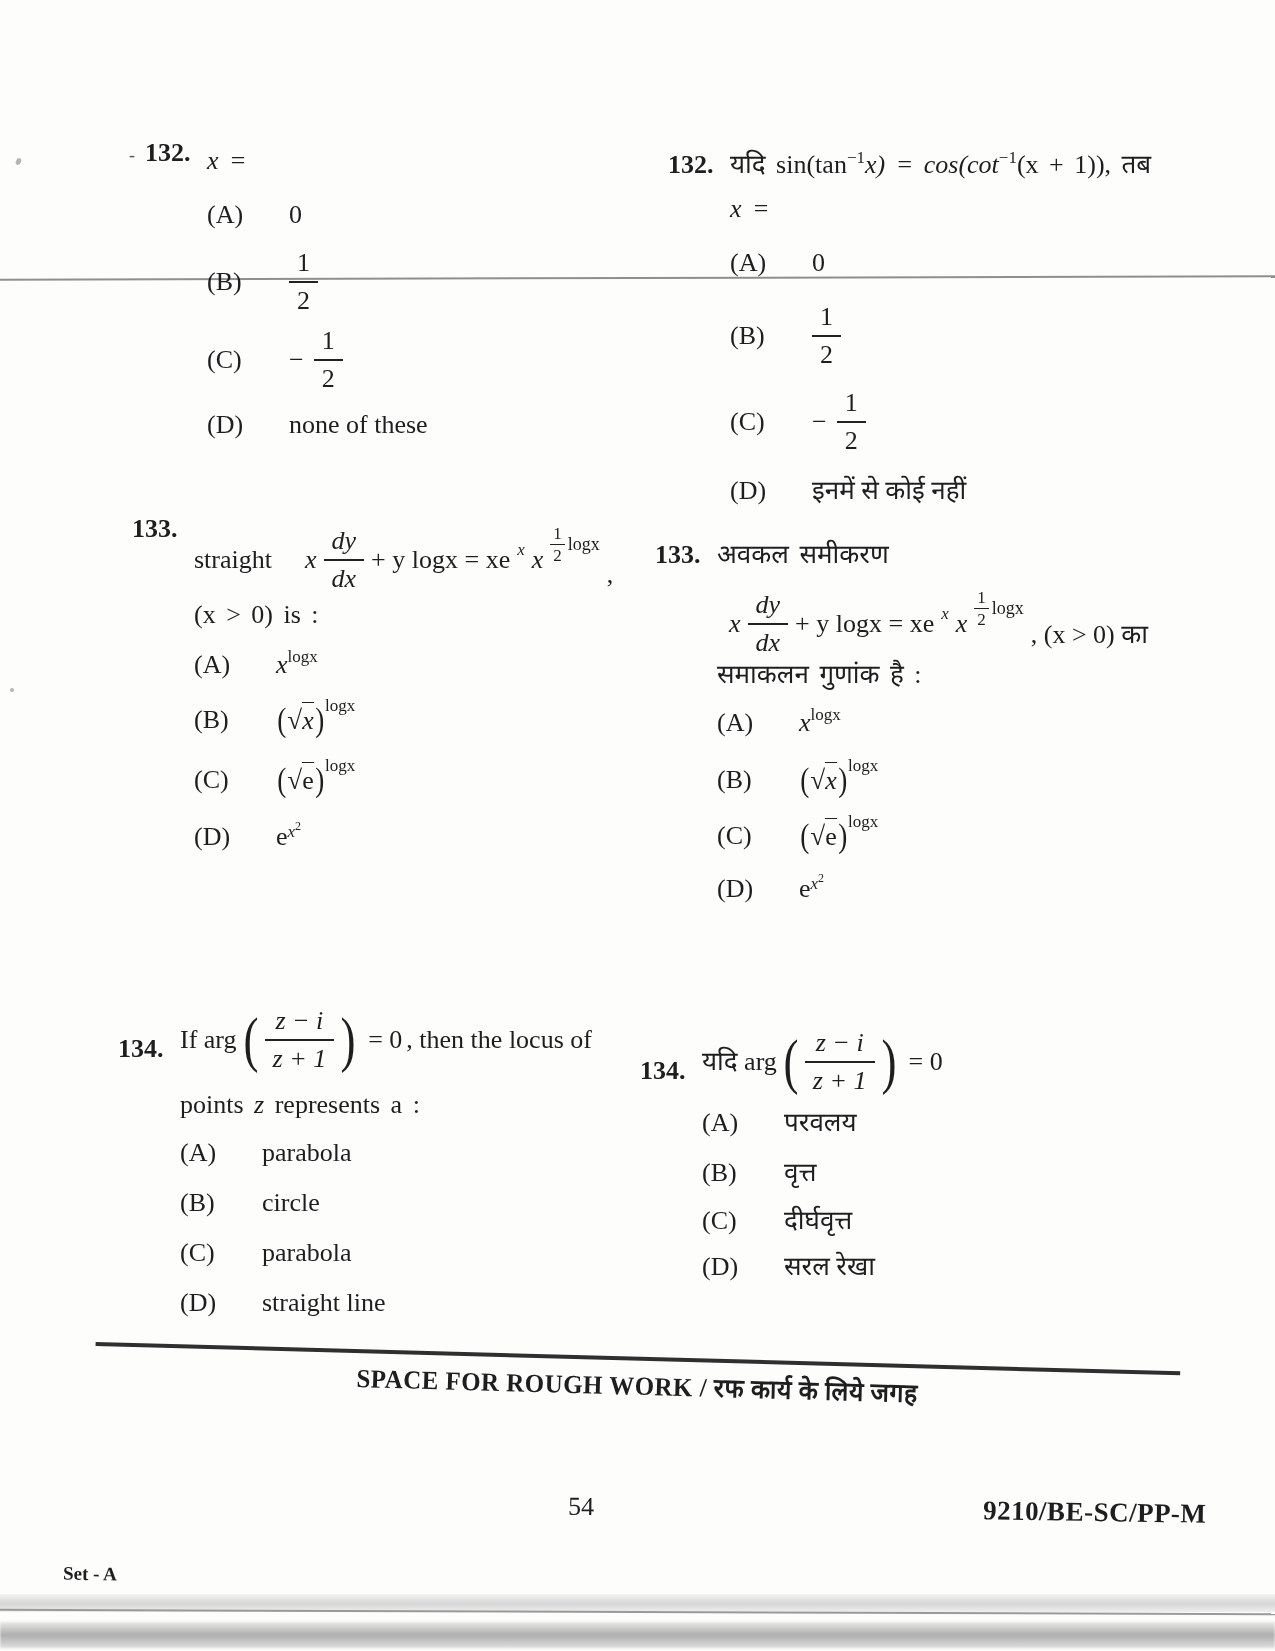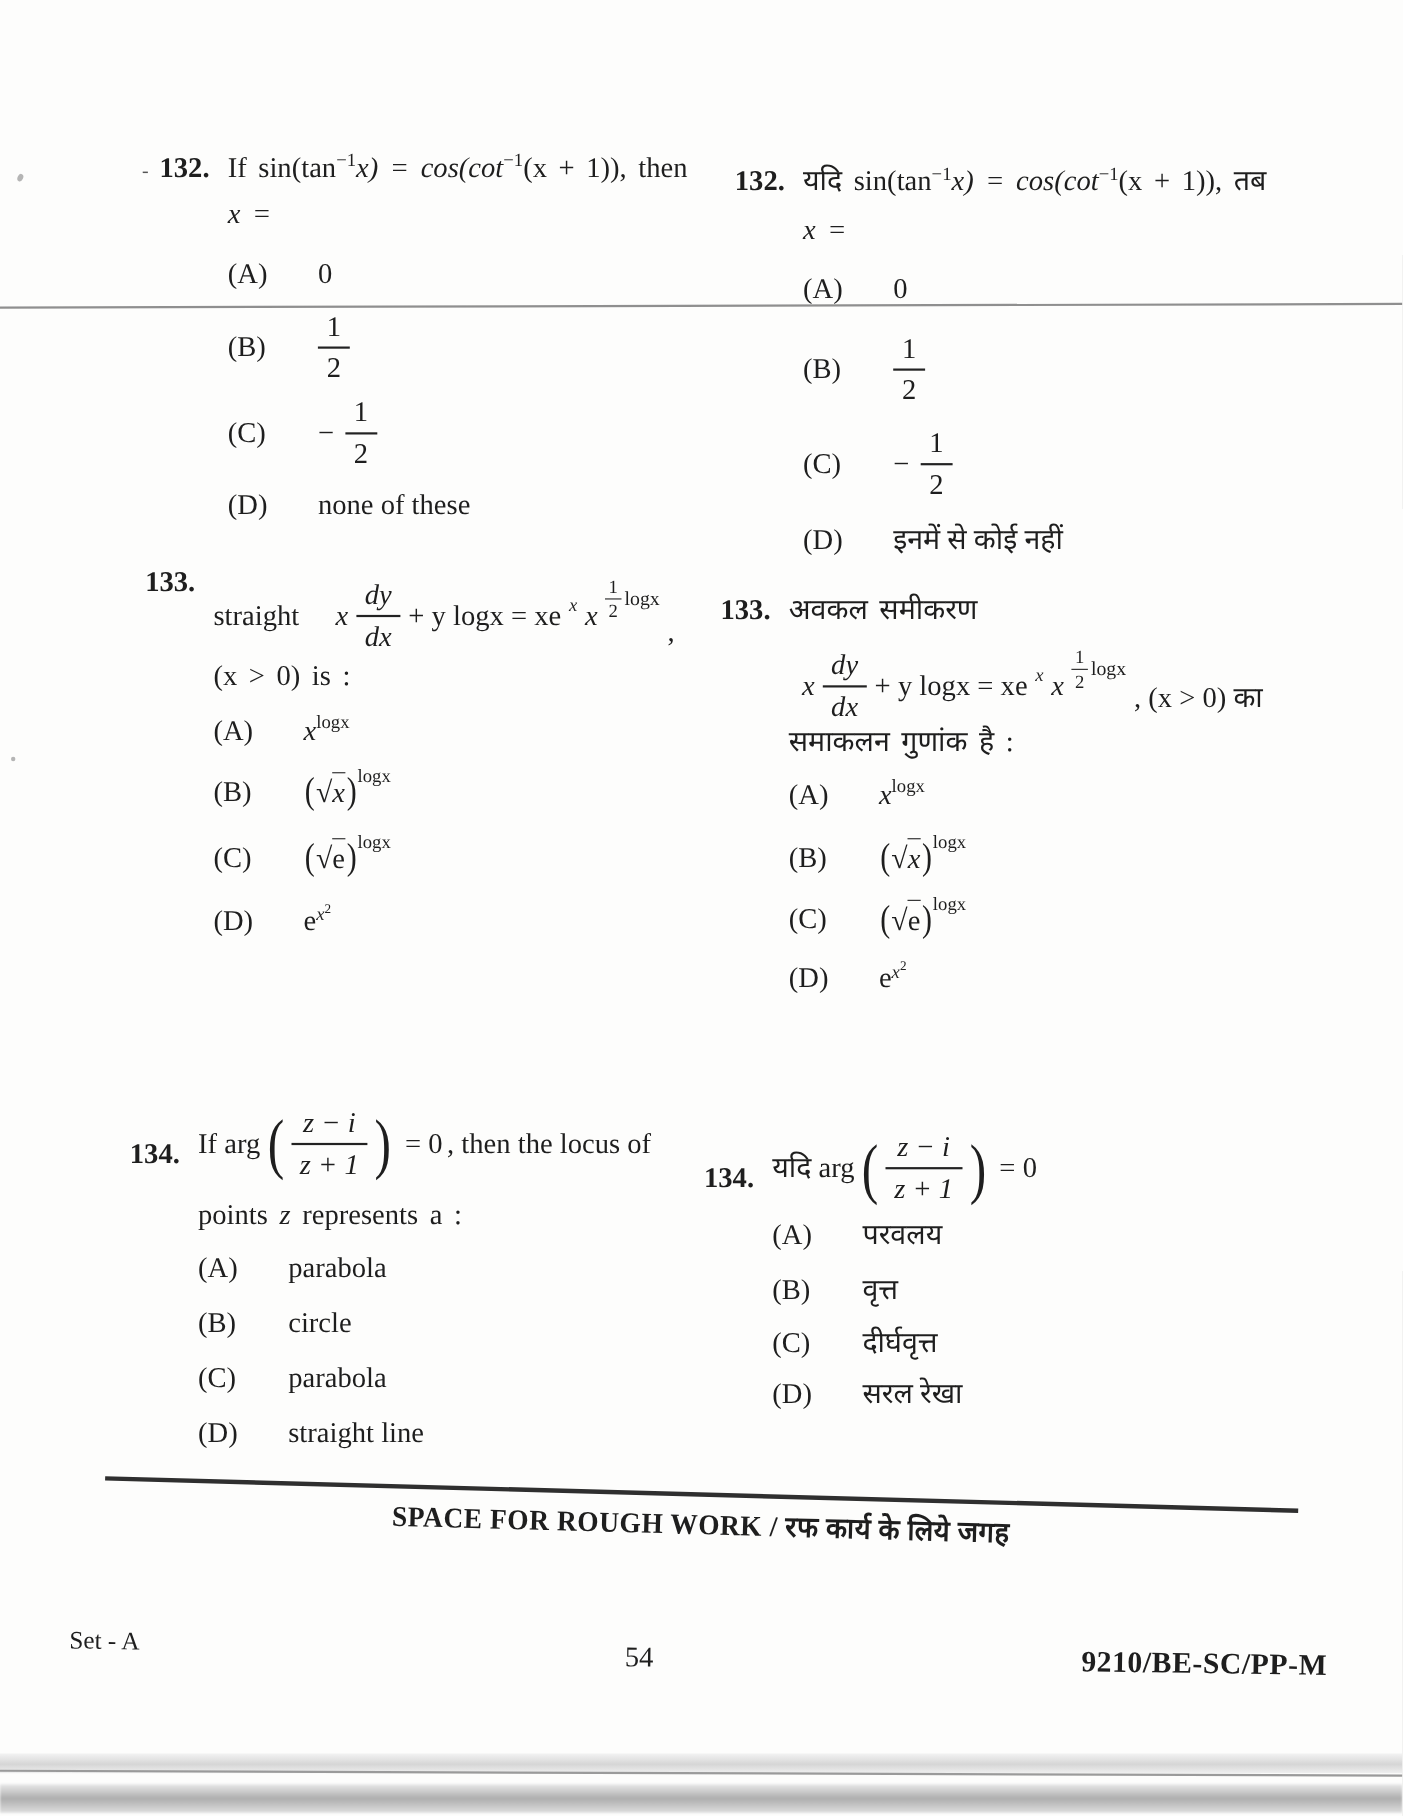--- a/index.html
+++ b/index.html
@@ -28,21 +28,21 @@
   .low{margin-top:30px;}
   .midp{font-size:34px;font-weight:400;line-height:1;transform:scaleX(0.8);}
   .bigp{font-size:60px;font-weight:400;line-height:0.9;transform:scaleX(0.75) scaleY(1.02);}
   .rad{font-size:27px;}
   .ovb{border-top:1.6px solid #222;padding-top:1px;}
   .divider{position:absolute;left:0;top:277px;width:1275px;height:2px;background:#8f8f8f;transform:rotate(-0.15deg);}
   .rough{position:absolute;left:95px;top:1342px;width:1085px;transform:rotate(1.55deg);transform-origin:left center;}
   .rough-line{height:4px;background:#2f2f2f;box-shadow:0 4px 0 -2px rgba(70,70,70,0.35);}
   .rough-text{text-align:center;font-weight:700;font-size:26px;margin-top:6px;letter-spacing:0.5px;
               transform:scaleX(0.96);}
-  .f-set{position:absolute;left:63px;top:1479px;font-size:23px;font-weight:400;transform:rotate(0.8deg);}
+  .f-set{position:absolute;left:63px;top:1563px;font-size:19px;font-weight:700;transform:rotate(0.8deg);}
   .f-page{position:absolute;left:568px;top:1492px;font-size:26px;transform:rotate(0.6deg);}
   .f-code{position:absolute;left:983px;top:1497px;font-size:27px;font-weight:700;letter-spacing:0.5px;transform:rotate(0.9deg);}
   .band1{position:absolute;left:0;top:1594px;width:1275px;height:18px;
          background:linear-gradient(#f3f3f3,#d6d6d6 55%,#efefef);}
   .bandline{position:absolute;left:0;top:1611px;width:1275px;height:2px;background:#9a9a9a;transform:rotate(0.2deg);}
   .band2{position:absolute;left:0;top:1622px;width:1275px;height:26px;filter:blur(1px);
          background:linear-gradient(#e9e9e9,#aeaeae 50%,#dedede);}
   .speck{position:absolute;width:5px;height:7px;border-radius:50%;background:#7a7a7a;opacity:0.55;}
   .sp1{left:16px;top:158px;transform:rotate(25deg);}
   .sp2{left:10px;top:688px;width:4px;height:4px;}
@@ -67,21 +67,20 @@
 
   <div class="divider"></div>
   <div class="speck sp1"></div>
   <div class="speck sp2"></div>
 
   <div class="q" id="q132-en" style="left:145px;top:136px;width:500px;">
     <div class="row">
       <span class="premark">-</span>
       <span class="qnum">132.</span>
       <div class="qbody">
-        <div class="mline"><span>If sin(tan</span><sup>−1</sup><i>x) = cos(cot</i><sup>−1</sup><span>(x + 1)), then</span></div>
         <div class="mline it l2">x =</div>
         <div class="opt mtA">
             <span class="olab">(A)</span>
             <span class="oval">0</span>
           </div>
         <div class="opt mtB">
             <span class="olab">(B)</span>
             <span class="oval">
               <span class="frac">
                 <span class="fnum">1</span>

